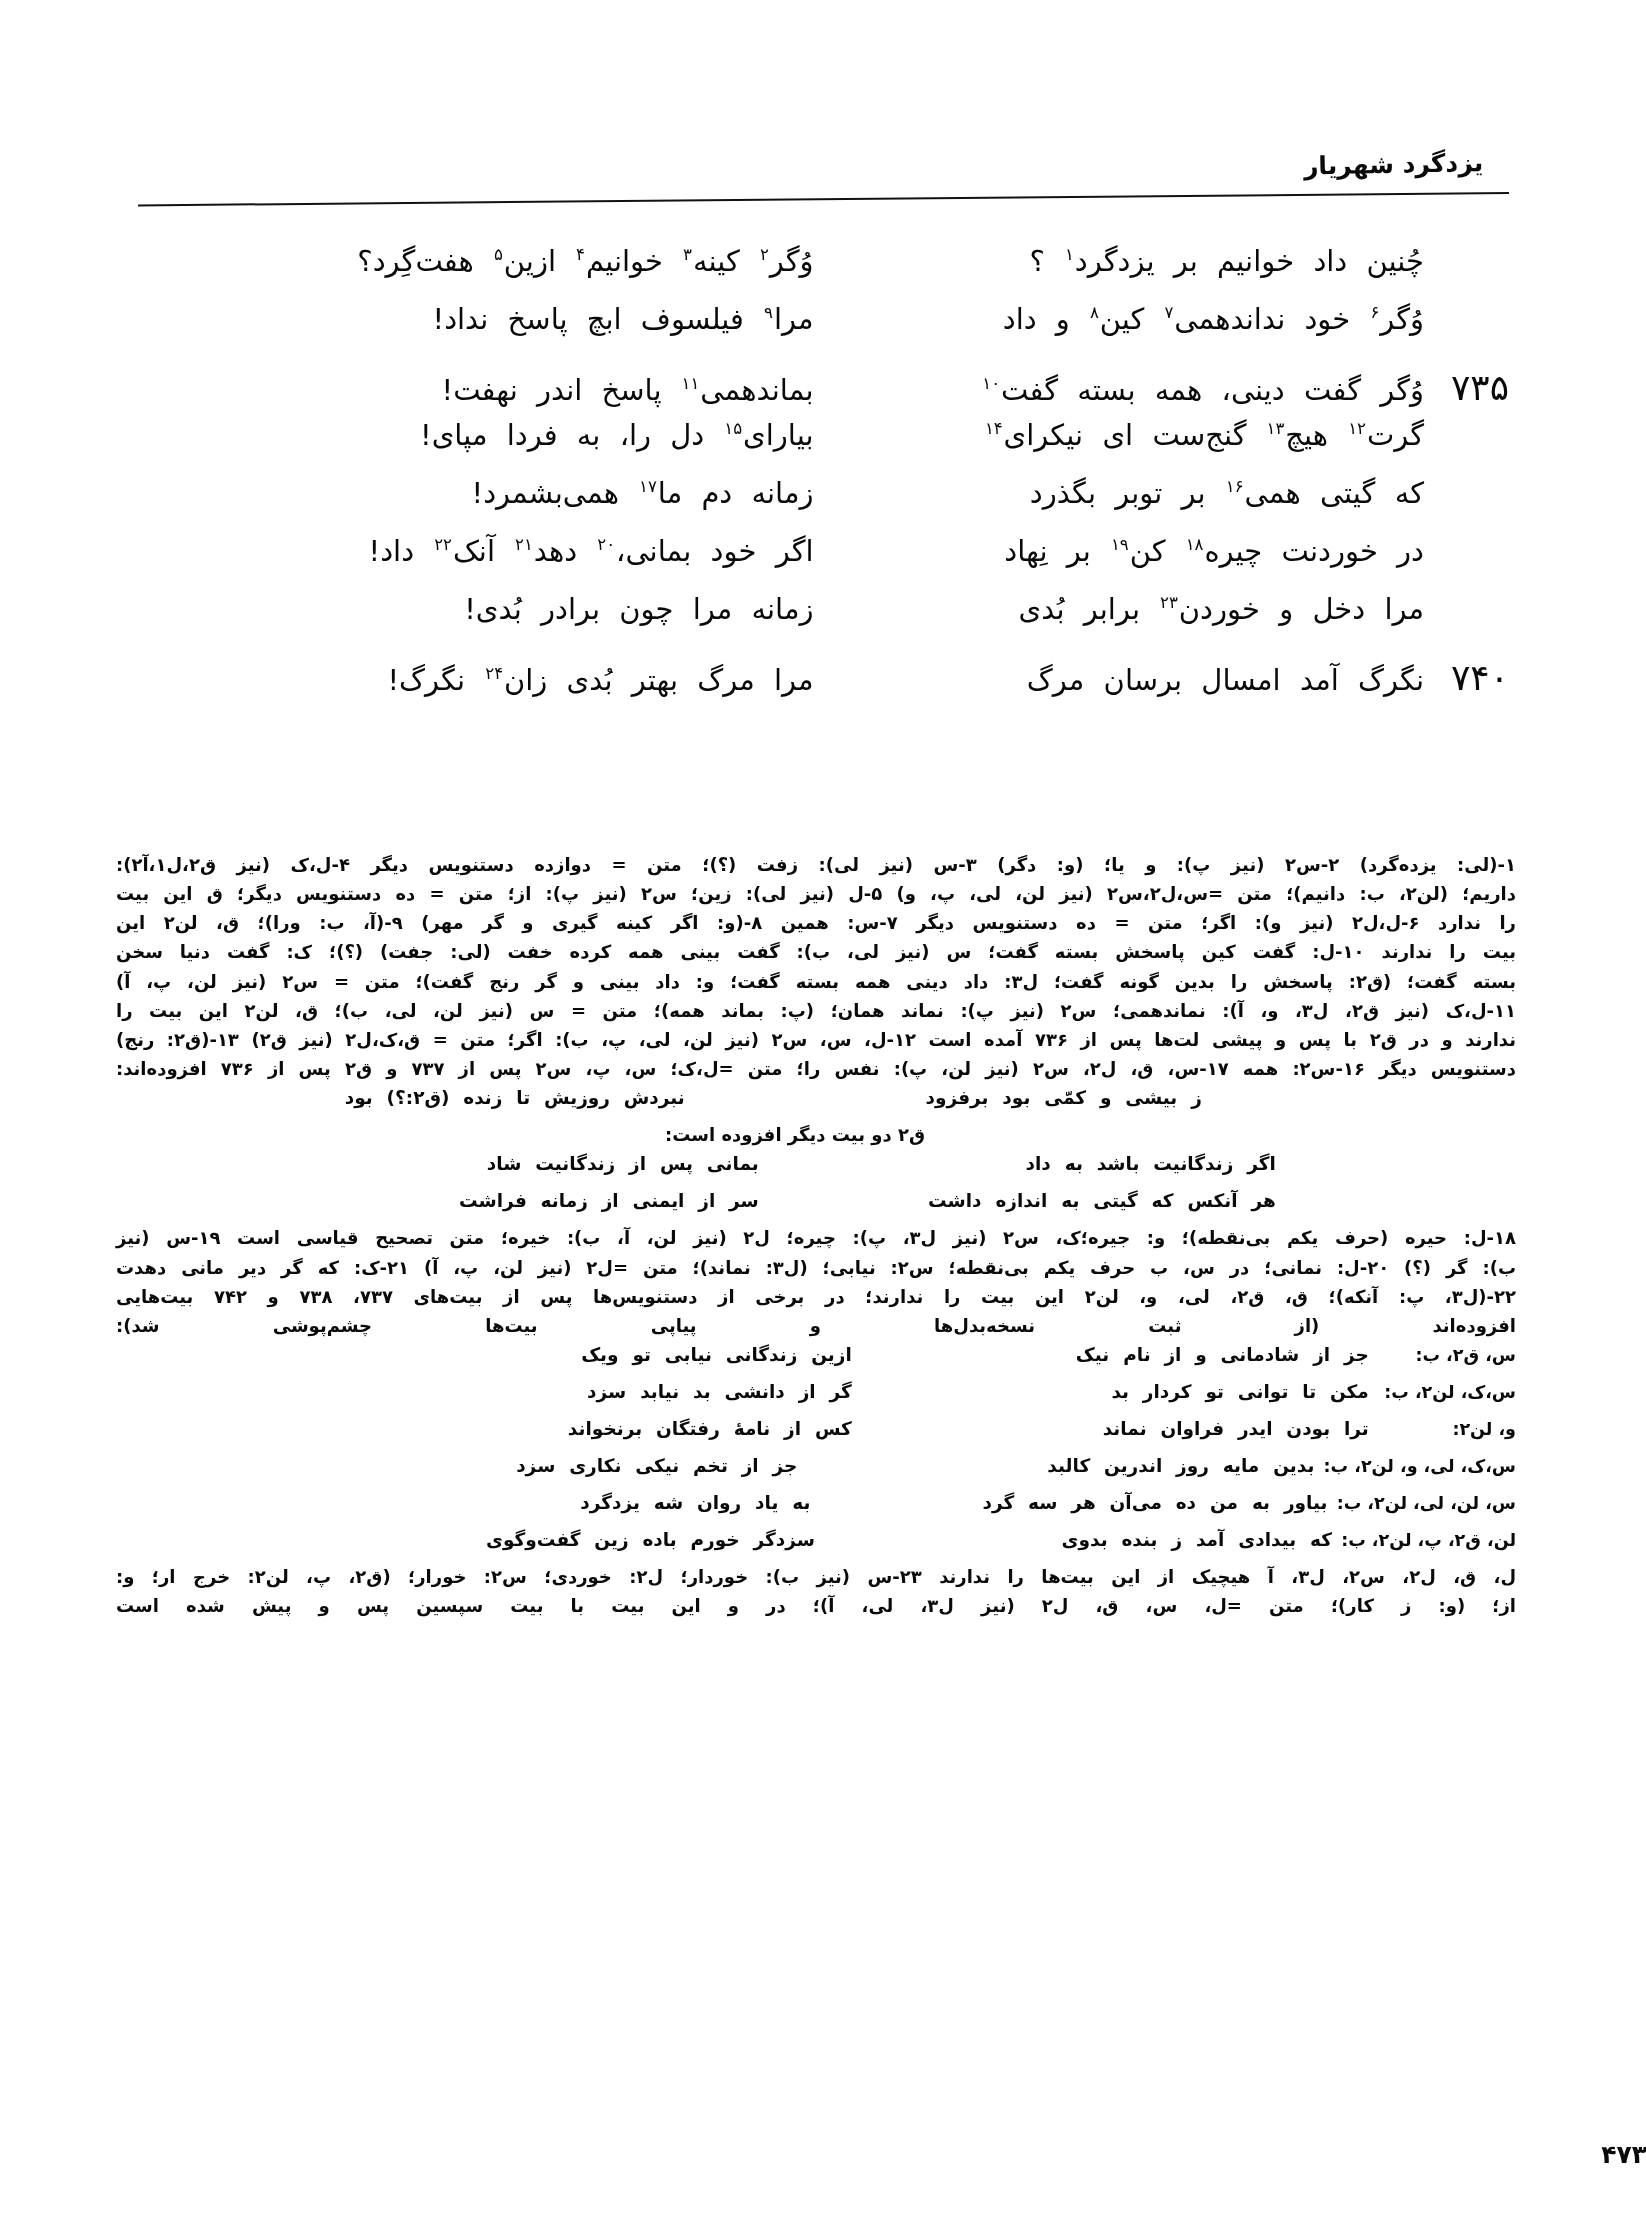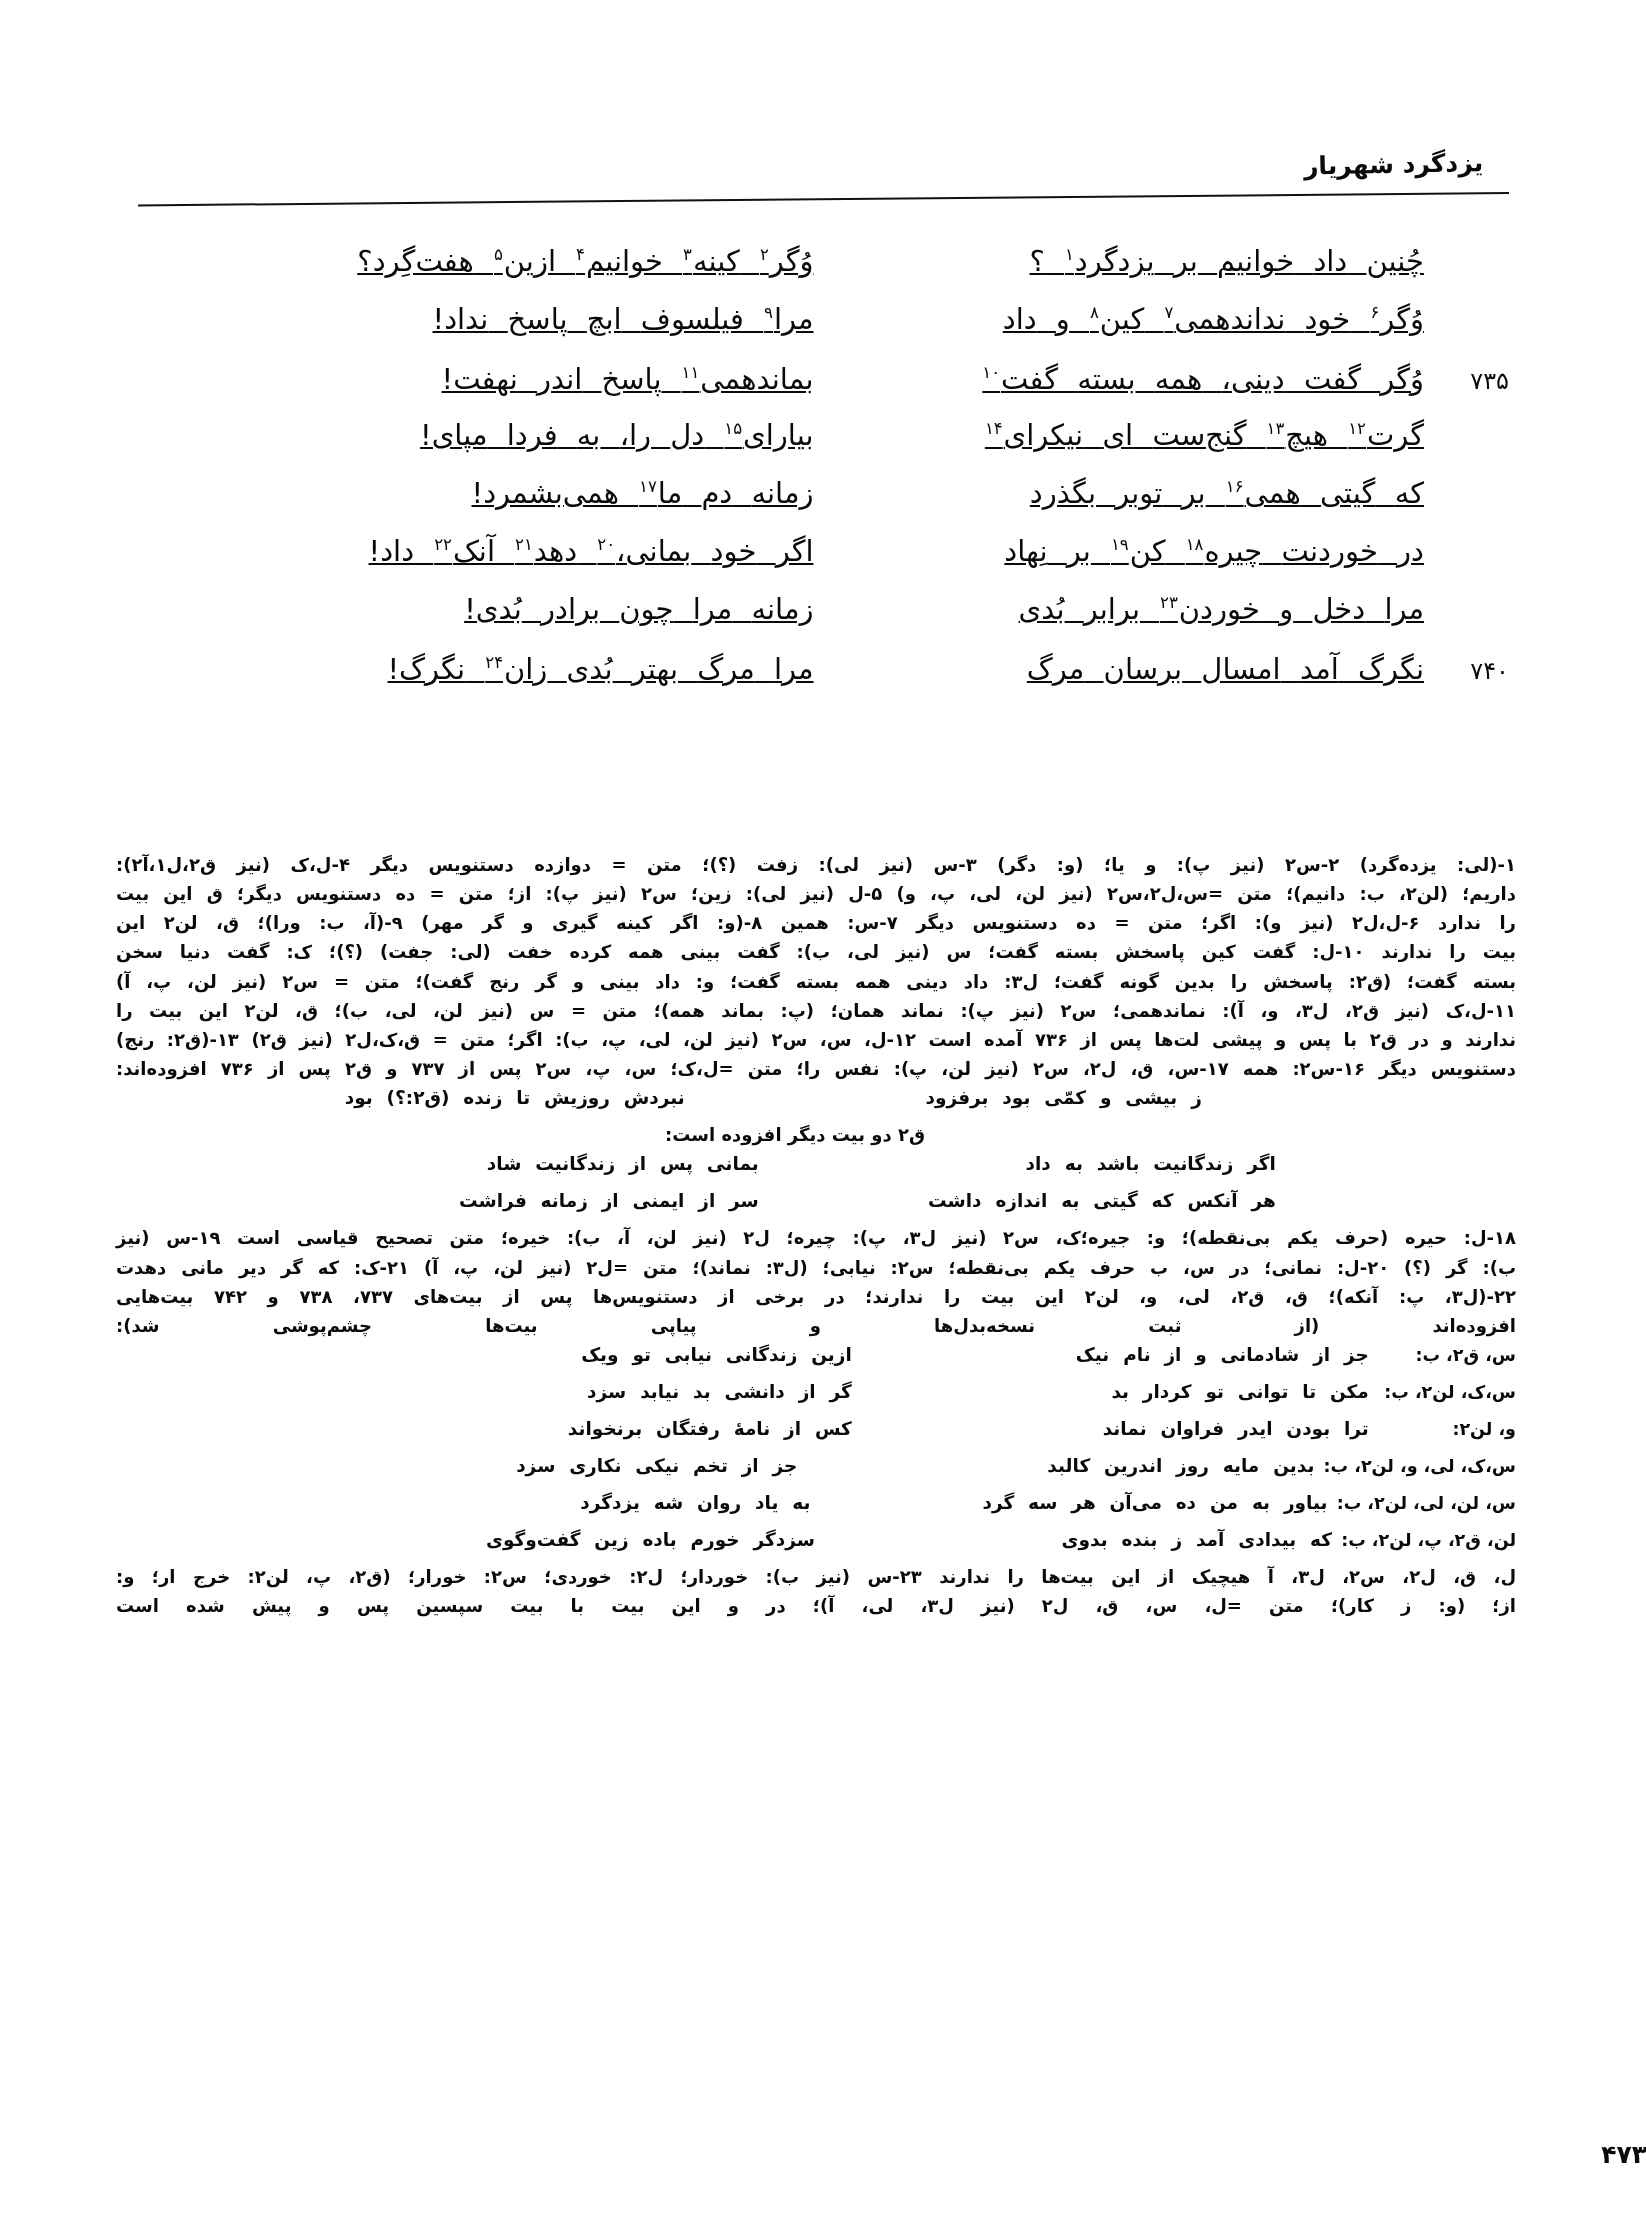--- a/index.html
+++ b/index.html
@@ -63,29 +63,28 @@
   .bayt {
     display: flex;
     flex-direction: row;
     align-items: baseline;
     justify-content: flex-start;
     height: 58px;
   }
   .num-col {
     width: 85px;
     flex: 0 0 85px;
-    font-size: 24px;
+    font-size: 36px;
     padding-top: 3.7px;
     letter-spacing: 0.9px;
   }
   .hemistich {
     font-size: 29px;
     white-space: nowrap;
     line-height: 1.0;
-    text-decoration: underline;
   }
   .hemistich.right { flex: 0 0 581px; }
   .hemistich.left  { flex: 0 0 572px; padding-right: 29.5px; }
 
   .hemistich .w { }
   .sup {
     font-size: 16.6px;
     vertical-align: super;
     margin-right: 0.9px;
     margin-left: 0.9px;

